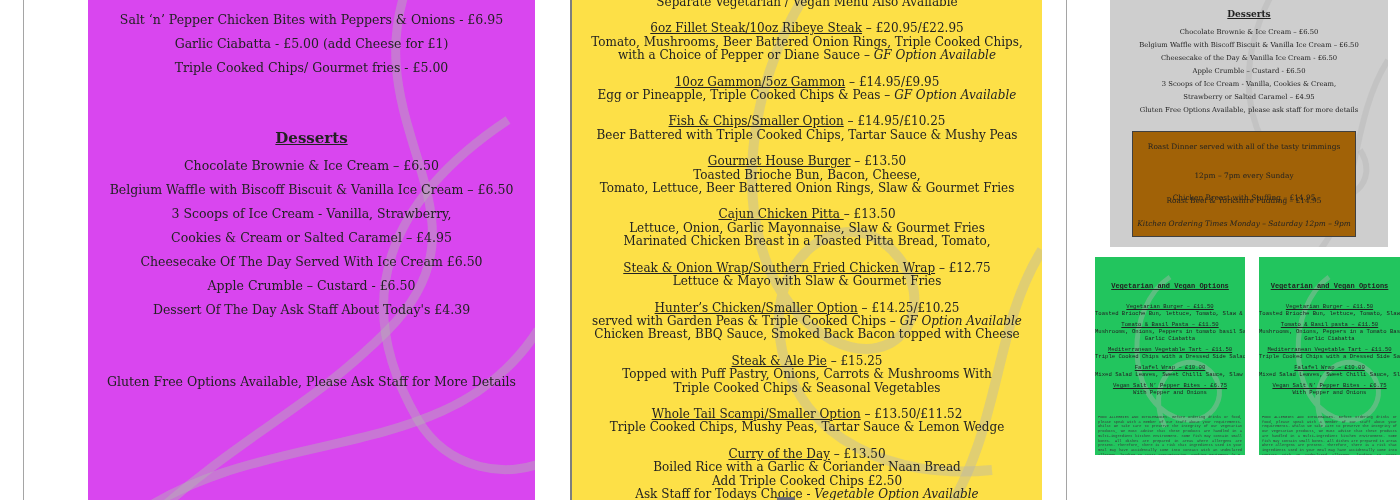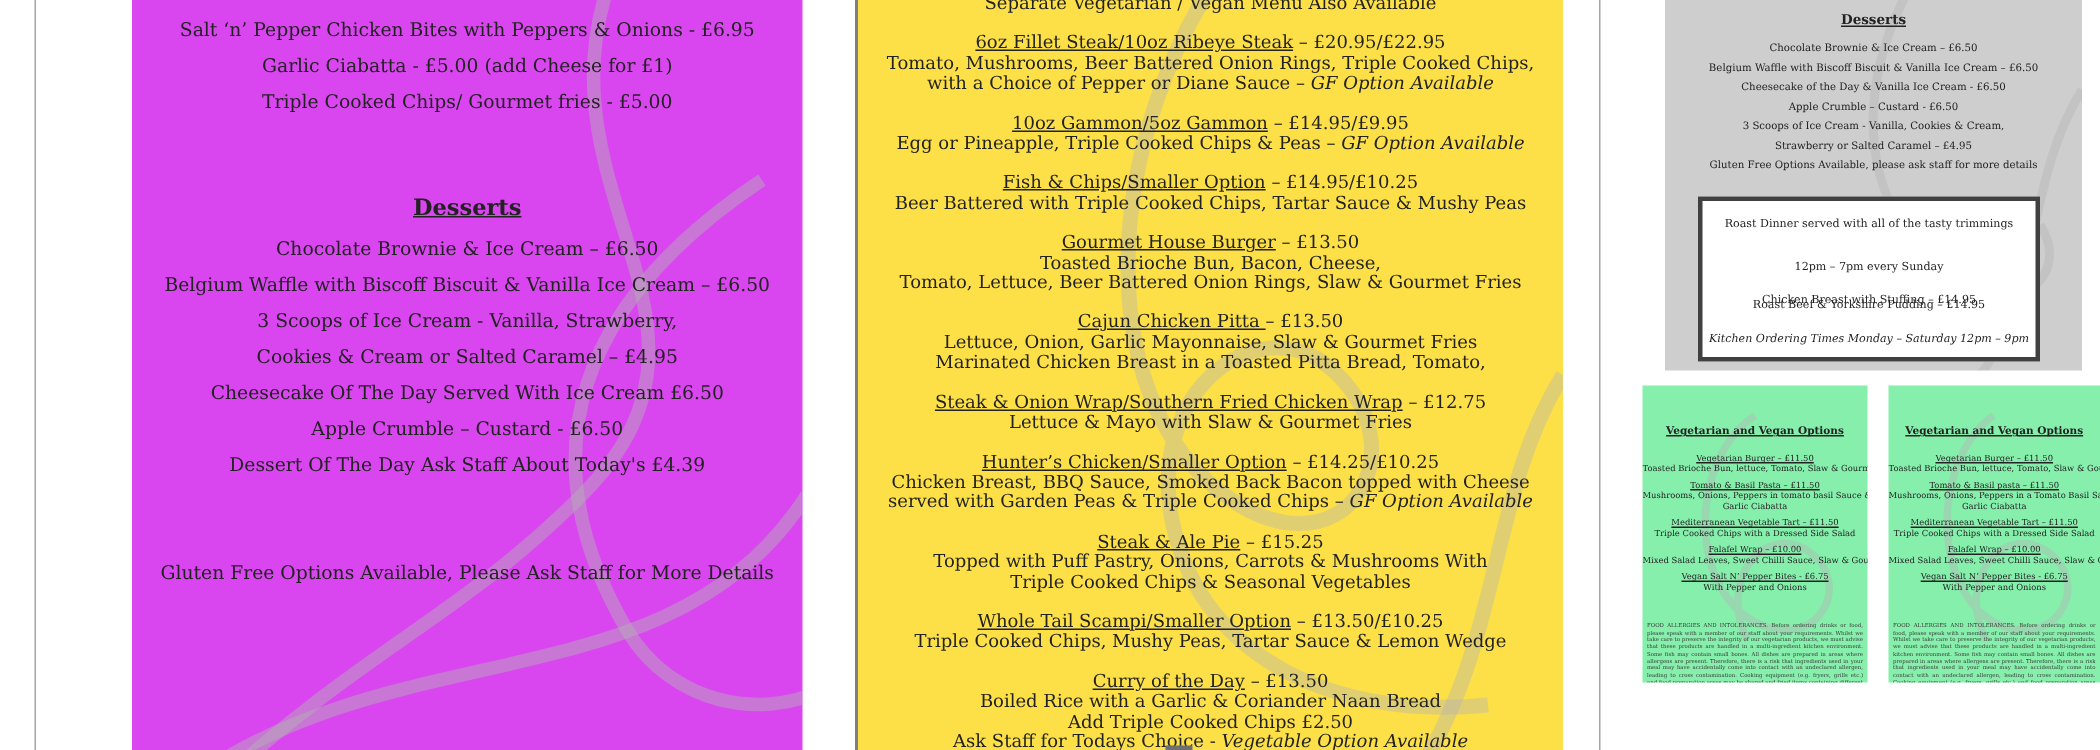--- a/index.html
+++ b/index.html
@@ -24,25 +24,25 @@
   #sheet-main{left:570px;top:0;width:470px;height:500px;background:#fde047;border-left:2px solid #7e7e7e;font-size:12px;}
   #mp-flow{position:absolute;left:0;right:0;top:-4px;display:flex;flex-direction:column;align-items:stretch;}
   .mb{margin-top:13px;line-height:13.4px;}
   #mp-topnote{margin-top:0;line-height:13.4px;}
   #mp-partial{position:absolute;left:205px;bottom:0;width:18px;height:3px;background:#6f6f6f;}
 
   
   #sheet-right{left:1110px;top:0;width:278px;height:247px;background:#cecece;font-size:6.8px;}
   #rp-heading{top:9px;font-size:9px;font-weight:bold;}
   #rp-list{top:26px;line-height:13px;}
-  #roast-box{position:absolute;left:22px;top:131px;width:222px;height:104px;background:#ffffff;border:3px solid #404040;font-size:7.4px;}
+  #roast-box{position:absolute;left:22px;top:131px;width:222px;height:104px;background:#a16207;border:1px solid #404040;font-size:7.4px;}
   .rb-line{position:absolute;left:0;right:0;text-align:center;white-space:nowrap;}
 
   
-  .mini{background:#86efac;font-size:5.6px;}
+  .mini{background:#22c55e;font-size:5.6px;font-family:Liberation Mono, monospace;}
   #sheet-veg1{left:1095px;top:257px;width:150px;height:198px;}
   #sheet-veg2{left:1259px;top:257px;width:141px;height:198px;}
   .mini-h{position:absolute;top:25px;left:0;right:0;text-align:center;font-weight:bold;font-size:7px;text-decoration:underline;white-space:nowrap;}
   .mini-flow{position:absolute;top:46px;left:0;right:0;}
   .vb{margin-top:3.5px;line-height:7.2px;}
   .vb:first-child{margin-top:0;}
   .fine{position:absolute;top:158px;left:3px;right:3px;font-size:3.6px;line-height:4.7px;text-align:justify;color:#3a3a3a;}
 </style>
 </head>
 <body>
@@ -117,32 +117,32 @@
         <div class="line">Marinated Chicken Breast in a Toasted Pitta Bread, Tomato,</div>
       </div>
 
       <div class="mb">
         <div class="line"><span class="u">Steak &amp; Onion Wrap/Southern Fried Chicken Wrap</span> <span>– £12.75</span></div>
         <div class="line">Lettuce &amp; Mayo with Slaw &amp; Gourmet Fries</div>
       </div>
 
       <div class="mb">
         <div class="line"><span class="u">Hunter’s Chicken/Smaller Option</span> <span>– £14.25/£10.25</span></div>
+        <div class="line"><span>served with Garden Peas &amp; Triple Cooked Chips – </span><i>GF Option Available</i></div>
         <div class="line">Chicken Breast, BBQ Sauce, Smoked Back Bacon topped with Cheese</div>
-        <div class="line"><span>served with Garden Peas &amp; Triple Cooked Chips – </span><i>GF Option Available</i></div>
       </div>
 
       <div class="mb">
         <div class="line"><span class="u">Steak &amp; Ale Pie</span> <span>– £15.25</span></div>
         <div class="line">Topped with Puff Pastry, Onions, Carrots &amp; Mushrooms With</div>
         <div class="line">Triple Cooked Chips &amp; Seasonal Vegetables</div>
       </div>
 
       <div class="mb">
-        <div class="line"><span class="u">Whole Tail Scampi/Smaller Option</span> <span>– £13.50/£10.25</span></div>
+        <div class="line"><span class="u">Whole Tail Scampi/Smaller Option</span> <span>– £13.50/£11.52</span></div>
         <div class="line">Triple Cooked Chips, Mushy Peas, Tartar Sauce &amp; Lemon Wedge</div>
       </div>
 
       <div class="mb">
         <div class="line"><span class="u">Curry of the Day</span> <span>– £13.50</span></div>
         <div class="line">Boiled Rice with a Garlic &amp; Coriander Naan Bread</div>
         <div class="line">Add Triple Cooked Chips £2.50</div>
         <div class="line"><span>Ask Staff for Todays Choice - </span><i>Vegetable Option Available</i></div>
       </div>
     </div>

